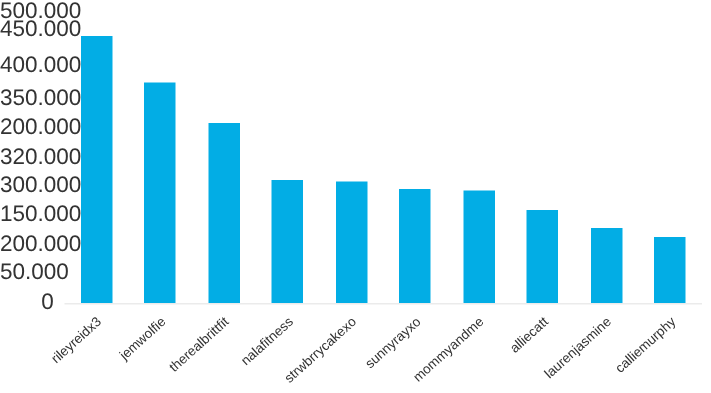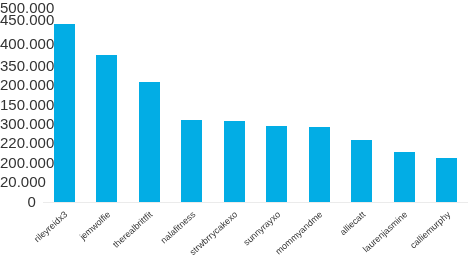--- a/index.html
+++ b/index.html
@@ -23,25 +23,25 @@
 
 <div id="aa-layer"></div>
 
 <div id="chart">
   <div id="y-axis">
       <div class="y-tick" style="top: 2.5px; color: rgb(51, 51, 51);">500.000</div>
       <div class="y-tick" style="top: 15px; color: rgb(51, 51, 51);">450.000</div>
       <div class="y-tick" style="top: 39px; color: rgb(51, 51, 51);">400.000</div>
       <div class="y-tick" style="top: 60.7px; color: rgb(51, 51, 51);">350.000</div>
       <div class="y-tick" style="top: 80.1px; color: rgb(51, 51, 51);">200.000</div>
-      <div class="y-tick" style="top: 99.5px; color: rgb(51, 51, 51);">150.000</div>
+      <div class="y-tick" style="top: 99.5px; color: rgb(51, 51, 51);">320.000</div>
       <div class="y-tick" style="top: 118.9px; color: rgb(51, 51, 51);">300.000</div>
-      <div class="y-tick" style="top: 138.3px; color: rgb(51, 51, 51);">220.000</div>
+      <div class="y-tick" style="top: 138.3px; color: rgb(51, 51, 51);">150.000</div>
       <div class="y-tick" style="top: 157.7px; color: rgb(51, 51, 51);">200.000</div>
-      <div class="y-tick" style="top: 177.1px; color: rgb(51, 51, 51);">20.000</div>
+      <div class="y-tick" style="top: 177.1px; color: rgb(51, 51, 51);">50.000</div>
       <div class="y-tick" style="top: 196.5px; color: rgb(51, 51, 51);">0</div>
     </div>
   <div id="plot">
       <div class="bar" style="background: rgb(2, 173, 229); left: 53.6045px; width: 21.2px; top: 23.52px; height: 178.48px;"></div>
       <div class="bar" style="background: rgb(2, 173, 229); left: 96.0935px; width: 21.2px; top: 54.56px; height: 147.44px;"></div>
       <div class="bar" style="background: rgb(2, 173, 229); left: 138.583px; width: 21.2px; top: 81.72px; height: 120.28px;"></div>
       <div class="bar" style="background: rgb(2, 173, 229); left: 181.071px; width: 21.2px; top: 119.744px; height: 82.256px;"></div>
       <div class="bar" style="background: rgb(2, 173, 229); left: 223.56px; width: 21.2px; top: 120.908px; height: 81.092px;"></div>
       <div class="bar" style="background: rgb(2, 173, 229); left: 266.049px; width: 21.2px; top: 125.952px; height: 76.048px;"></div>
       <div class="bar" style="background: rgb(2, 173, 229); left: 308.538px; width: 21.2px; top: 126.728px; height: 75.272px;"></div>

